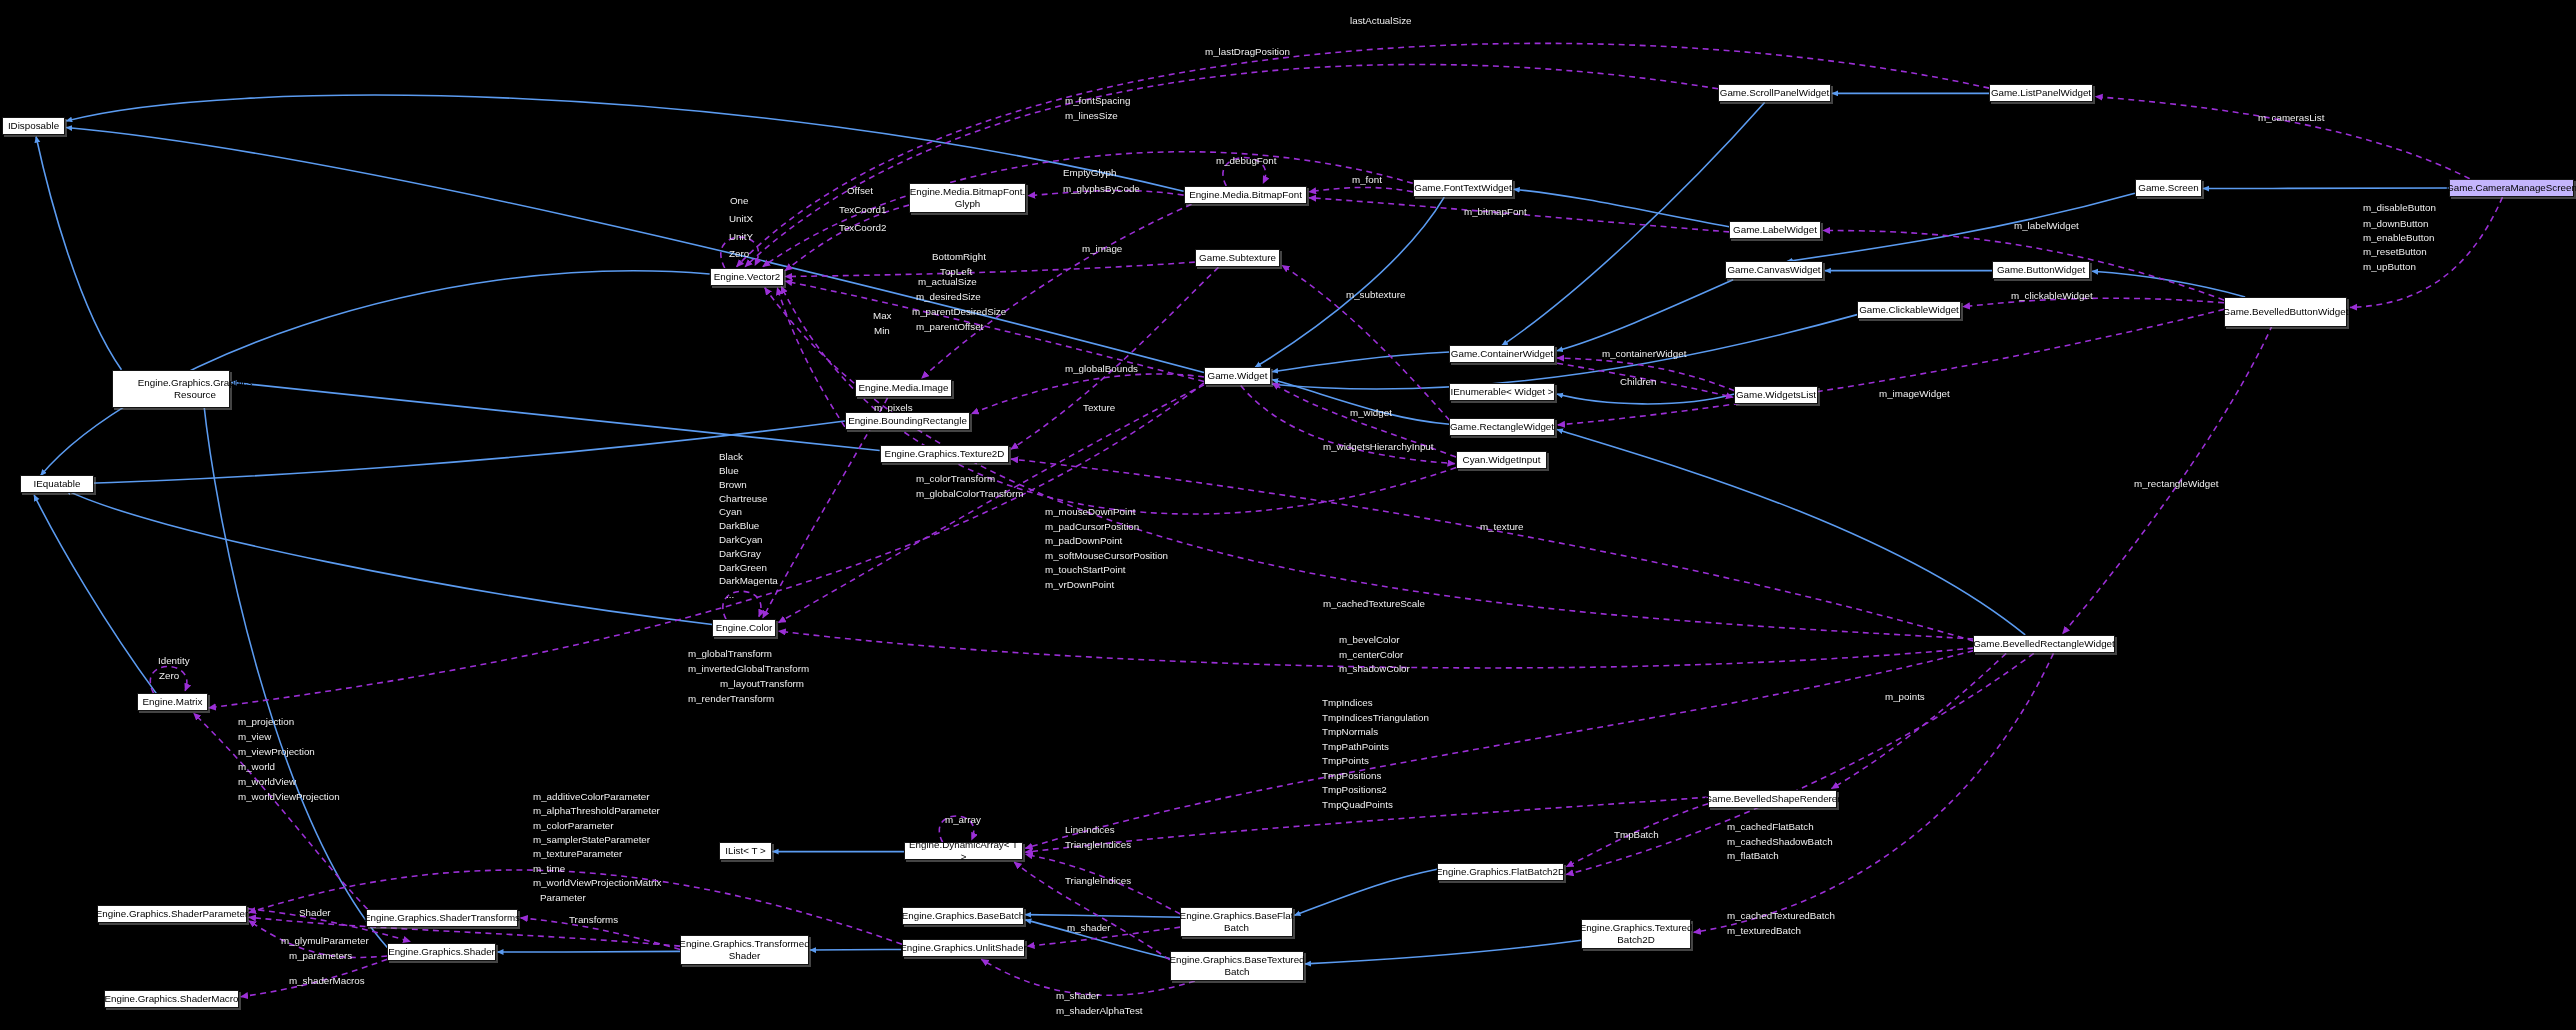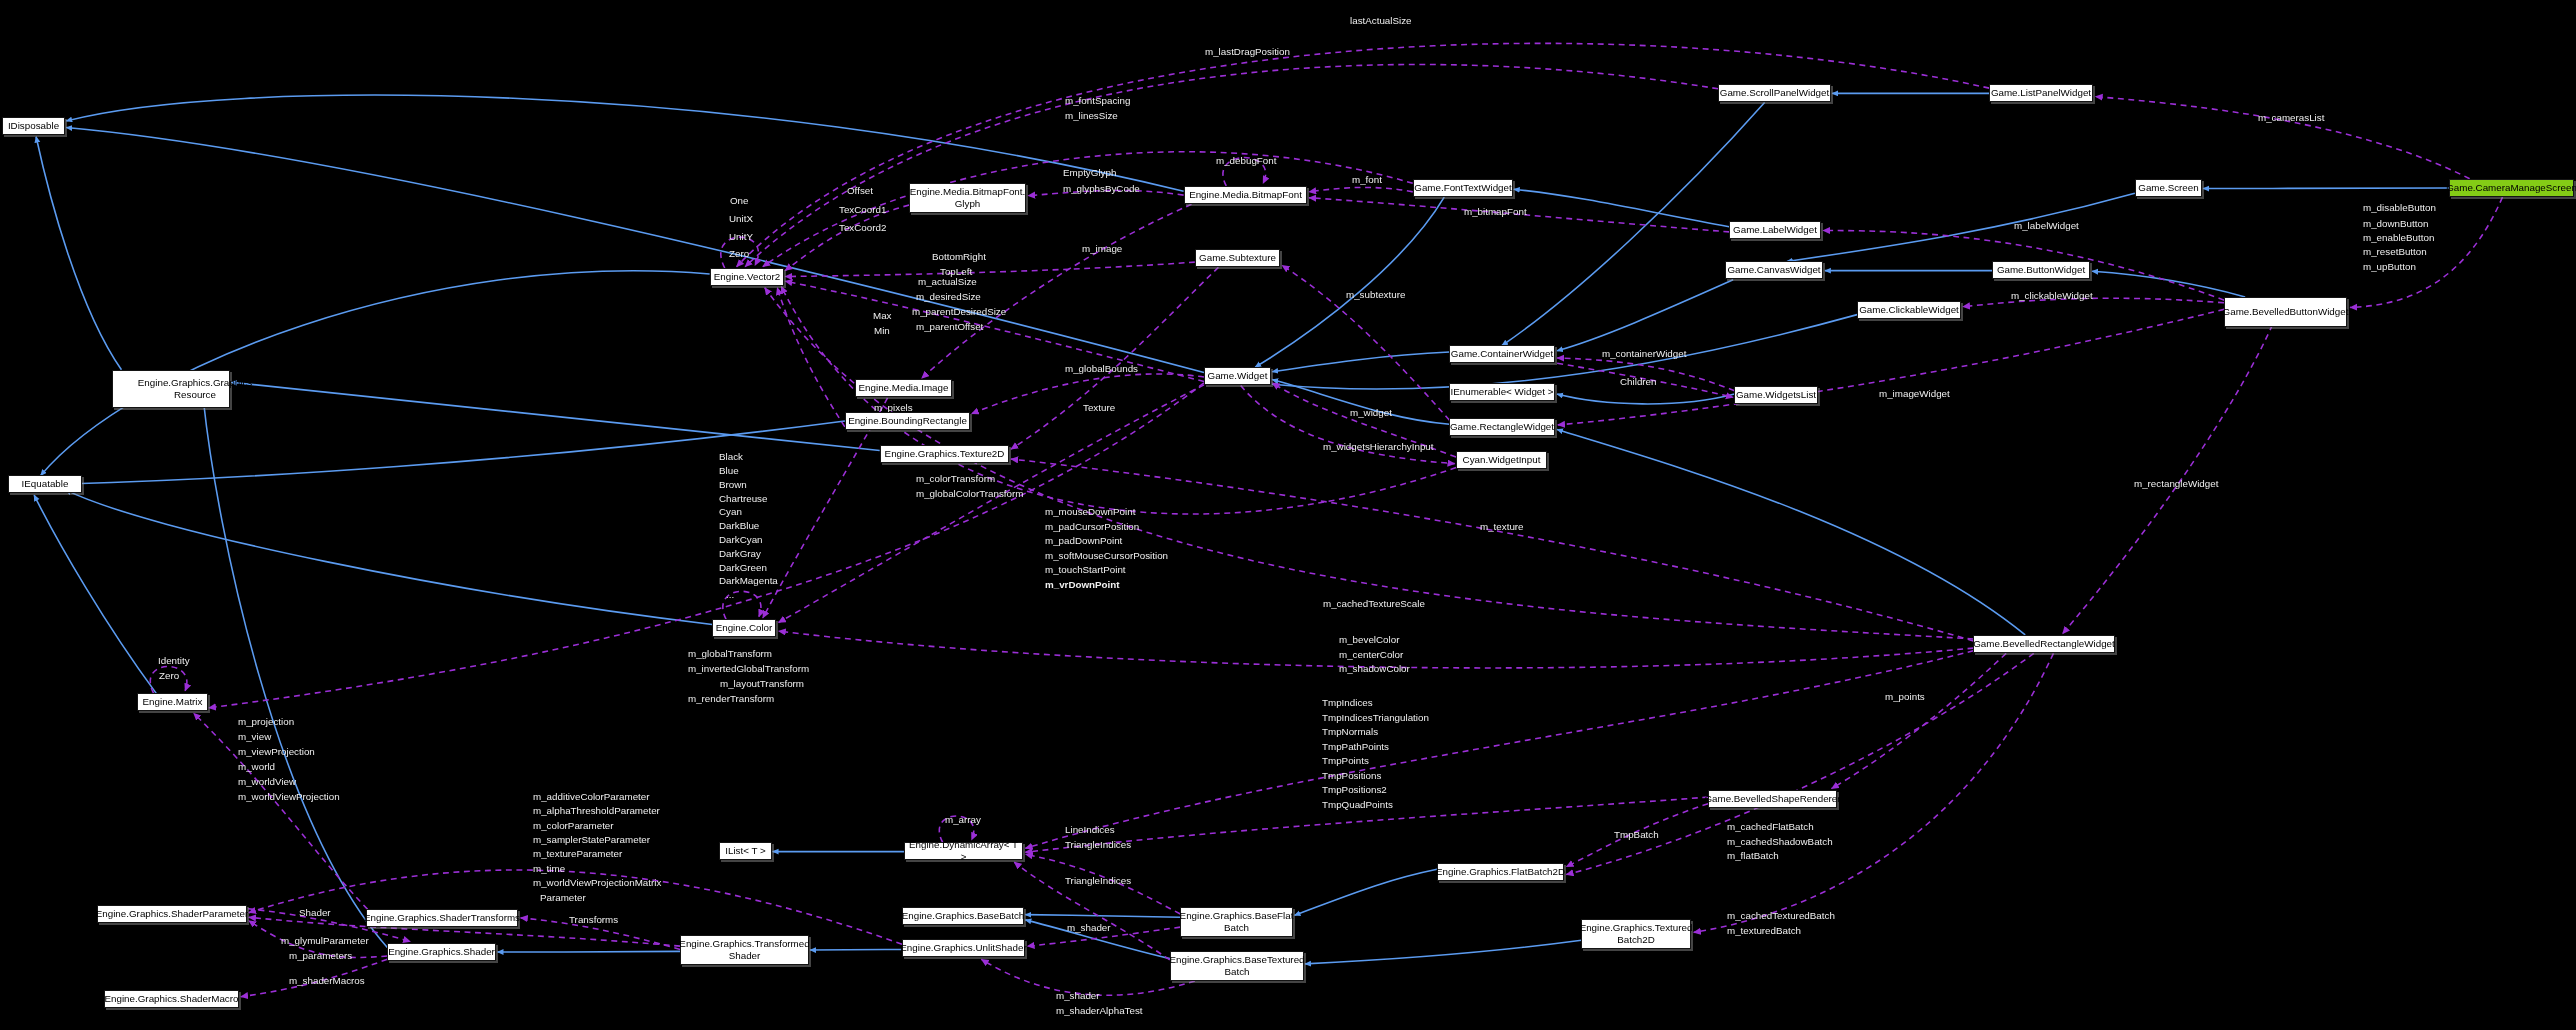--- a/index.html
+++ b/index.html
@@ -2,21 +2,21 @@
 <html style="font-size:10.5px"><head>
 <meta charset="utf-8">
 <style>
   html,body{margin:0;padding:0;background:#000;}
   #canvas{position:relative;width:2576px;height:1031px;background:#000;overflow:hidden;
           font-family:"Liberation Sans", sans-serif;}
   #edges{position:absolute;left:0;top:0;width:2576px;height:1031px;}
   .node{position:absolute;display:flex;align-items:center;justify-content:center;text-align:center;
         background:#fff;border:1.3px solid #141414;box-shadow:2px 2px 0 rgba(150,150,150,.45);
         color:#000;font-size:9.8px;line-height:1.25;white-space:pre-line;cursor:pointer;box-sizing:border-box;}
-  .node.hl{background:#84cc16;}
+  .node.hl{background:#c4b5fd;}
   .elabel{position:absolute;color:#efefef;font-size:9.8px;white-space:nowrap;transform:translateY(-50%);}
 </style>
 </head>
 <body>
 
 <div id="canvas">
   <svg id="edges" xmlns="http://www.w3.org/2000/svg" viewBox="0 0 3924 1570" width="2576" height="1031">
     <defs>
       <marker id="arr-s" markerWidth="11" markerHeight="10" refX="9" refY="4.5" orient="auto" markerUnits="userSpaceOnUse">
         <path d="M0,0 L10,4.5 L0,9 z" fill="#5b9bf0"></path>
@@ -141,21 +141,21 @@
       <span class="elabel" style="left: 1065px; top: 368px;">m_globalBounds</span>
       <span class="elabel" style="left: 1083px; top: 407px;">Texture</span>
       <span class="elabel" style="left: 874px; top: 407px;">m_pixels</span>
       <span class="elabel" style="left: 916px; top: 478px;">m_colorTransform</span>
       <span class="elabel" style="left: 916px; top: 493px;">m_globalColorTransform</span>
       <span class="elabel" style="left: 1045px; top: 511px;">m_mouseDownPoint</span>
       <span class="elabel" style="left: 1045px; top: 526px;">m_padCursorPosition</span>
       <span class="elabel" style="left: 1045px; top: 540px;">m_padDownPoint</span>
       <span class="elabel" style="left: 1045px; top: 555px;">m_softMouseCursorPosition</span>
       <span class="elabel" style="left: 1045px; top: 569px;">m_touchStartPoint</span>
-      <span class="elabel" style="left: 1045px; top: 584px; font-weight: bold;">m_vrDownPoint</span>
+      <span class="elabel" style="left: 1045px; top: 584px;">m_vrDownPoint</span>
       <span class="elabel" style="left: 1350px; top: 412px;">m_widget</span>
       <span class="elabel" style="left: 1323px; top: 446px;">m_widgetsHierarchyInput</span>
       <span class="elabel" style="left: 1602px; top: 353px;">m_containerWidget</span>
       <span class="elabel" style="left: 1620px; top: 381px;">Children</span>
       <span class="elabel" style="left: 2014px; top: 225px;">m_labelWidget</span>
       <span class="elabel" style="left: 2011px; top: 295px;">m_clickableWidget</span>
       <span class="elabel" style="left: 1879px; top: 393px;">m_imageWidget</span>
       <span class="elabel" style="left: 2134px; top: 483px;">m_rectangleWidget</span>
       <span class="elabel" style="left: 2258px; top: 117px;">m_camerasList</span>
       <span class="elabel" style="left: 2363px; top: 207px;">m_disableButton</span>
@@ -224,21 +224,21 @@
       <span class="elabel" style="left: 533px; top: 839px;">m_samplerStateParameter</span>
       <span class="elabel" style="left: 533px; top: 853px;">m_textureParameter</span>
       <span class="elabel" style="left: 533px; top: 868px;">m_time</span>
       <span class="elabel" style="left: 533px; top: 882px;">m_worldViewProjectionMatrix</span>
       <span class="elabel" style="left: 540px; top: 897px;">Parameter</span>
     </div>
   <div id="nodes">
       <div class="node" style="left: 2px; top: 117px; width: 63px; height: 18.4px;">IDisposable</div>
       <div class="node" style="left: 112px; top: 370px; width: 118px; height: 38px; padding-left: 48px;">Engine.Graphics.Graphics
 Resource</div>
-      <div class="node" style="left: 8px; top: 475px; width: 74px; height: 18.4px;">IEquatable</div>
+      <div class="node" style="left: 20px; top: 475px; width: 74px; height: 18.4px;">IEquatable</div>
       <div class="node" style="left: 137px; top: 693px; width: 71px; height: 18.4px;">Engine.Matrix</div>
       <div class="node" style="left: 97px; top: 905px; width: 150px; height: 18.4px;">Engine.Graphics.ShaderParameter</div>
       <div class="node" style="left: 104px; top: 990px; width: 135px; height: 18.4px;">Engine.Graphics.ShaderMacro</div>
       <div class="node" style="left: 366px; top: 909px; width: 152px; height: 18.4px;">Engine.Graphics.ShaderTransforms</div>
       <div class="node" style="left: 387px; top: 943px; width: 109px; height: 18.4px;">Engine.Graphics.Shader</div>
       <div class="node" style="left: 710px; top: 268px; width: 74px; height: 18.4px;">Engine.Vector2</div>
       <div class="node" style="left: 909px; top: 183px; width: 117px; height: 30px;">Engine.Media.BitmapFont.
 Glyph</div>
       <div class="node" style="left: 1184px; top: 186px; width: 123px; height: 18.4px;">Engine.Media.BitmapFont</div>
       <div class="node" style="left: 1195px; top: 249px; width: 85px; height: 18.4px;">Game.Subtexture</div>

